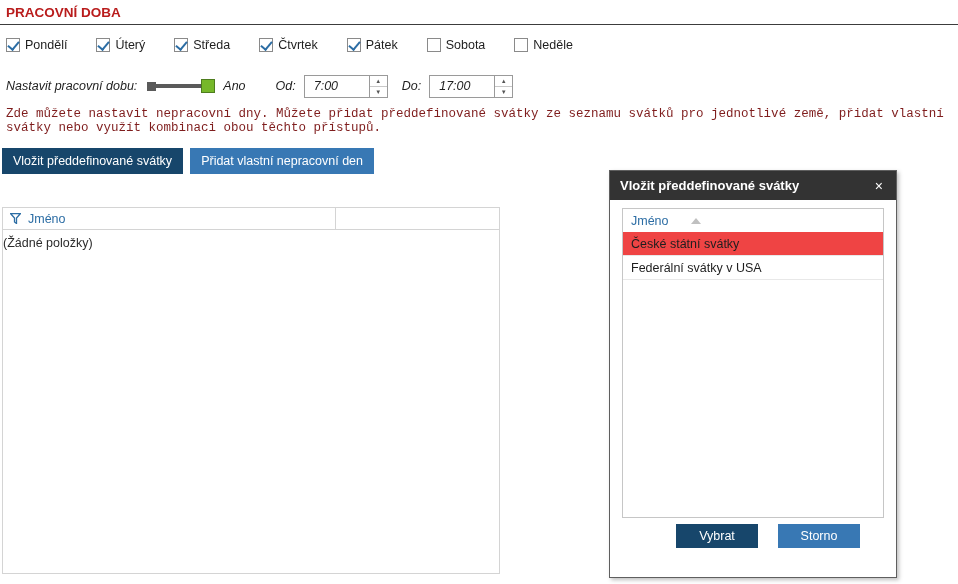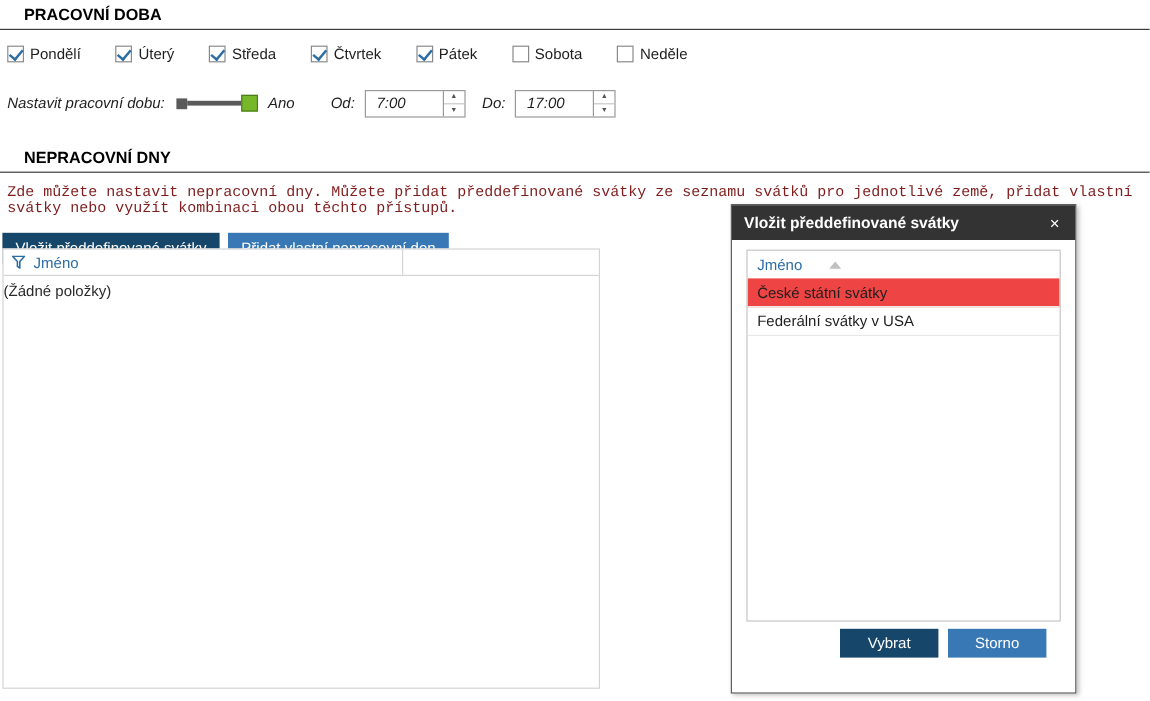--- a/index.html
+++ b/index.html
@@ -9,22 +9,22 @@
     font-size: 12.5px;
     color: #1e1e1e;
     width: 958px; height: 584px;
     position: relative;
     overflow: hidden;
   }
   .page { position: relative; width: 958px; height: 584px; background:#fff; }
 
   
   .section-title {
-    font-size: 13.5px; font-weight: bold; color: #000000;
-    padding: 5px 0 4px 20px;
+    font-size: 13.5px; font-weight: bold; color: #b91c1c;
+    padding: 5px 0 4px 6px;
     border-bottom: 1px solid #3c3c3c;
     width: 100%;
   }
 
   
   .days-row { display: flex; align-items: center; margin: 13px 0 0 6px; }
   .day { display: flex; align-items: center; margin-right: 29px; cursor: default; }
   .checkbox {
     width: 14px; height: 14px; border: 1px solid #8a8a8a; background: #fff;
     margin-right: 5px; position: relative; flex: 0 0 auto;
@@ -103,21 +103,21 @@
   .dialog-body { padding: 8px 12px 0 12px; }
   .listbox { border: 1px solid #c6c6c6; height: 310px; background: #fff; overflow: hidden; }
   .listbox-header {
     display: flex; align-items: center; padding: 5px 0 4px 8px;
     color: #2c6da4;
   }
   .listbox-header .sort-arrow { margin-left: 22px; }
   .list-item { padding: 5px 8px 4px 8px; border-bottom: 1px solid #e8e8e8; cursor: default; }
   .list-item.selected { background: #ef4444; }
   .dialog-footer { display: flex; justify-content: flex-end; padding: 6px 12px 0 0; }
-  .dialog-footer .btn { width: 82px; text-align: center; padding: 5px 0; margin: 0 0 0 8px; }
+  .dialog-footer .btn { width: 82px; text-align: center; padding: 5px 0; margin: 0 12px 0 8px; }
 </style>
 </head>
 <body>
 
 <div class="page">
 
   <div class="section-title">PRACOVNÍ DOBA</div>
 
   <div class="days-row">
     <div class="day">
@@ -171,21 +171,20 @@
     <span class="time-label">Do:</span>
     <span class="spin-input">
       <span class="spin-value">17:00</span>
       <span class="spinner">
         <span class="spin-btn up">▲</span>
         <span class="spin-btn">▼</span>
       </span>
     </span>
   </div>
 
-  <div class="section-title section2">NEPRACOVNÍ DNY</div>
 
   <div class="description">Zde můžete nastavit nepracovní dny. Můžete přidat předdefinované svátky ze seznamu svátků pro jednotlivé země, přidat vlastní svátky nebo využít kombinaci obou těchto přístupů.</div>
 
   <div class="actions">
     <button class="btn btn-dark">Vložit předdefinované svátky</button>
     <button class="btn btn-blue">Přidat vlastní nepracovní den</button>
   </div>
 
   <div class="holiday-table">
     <div class="table-header">

